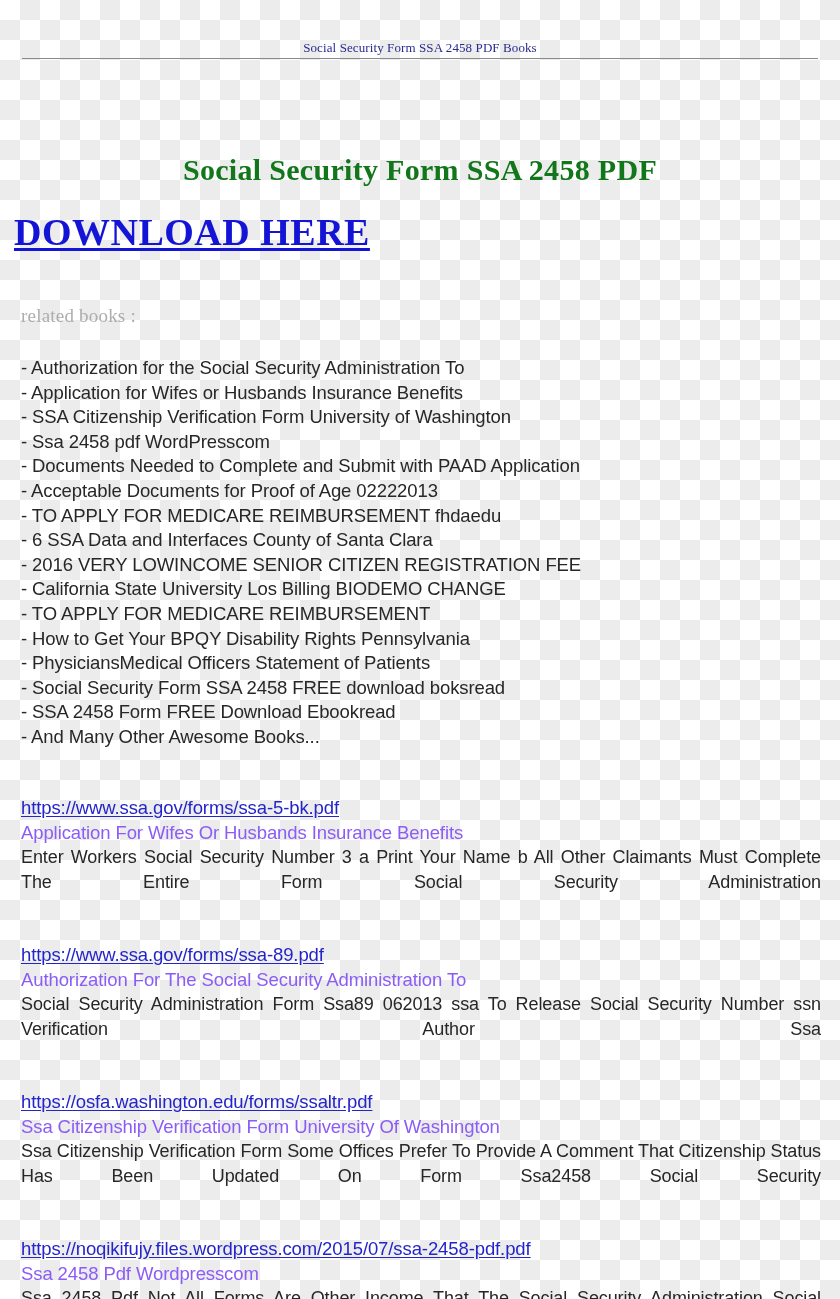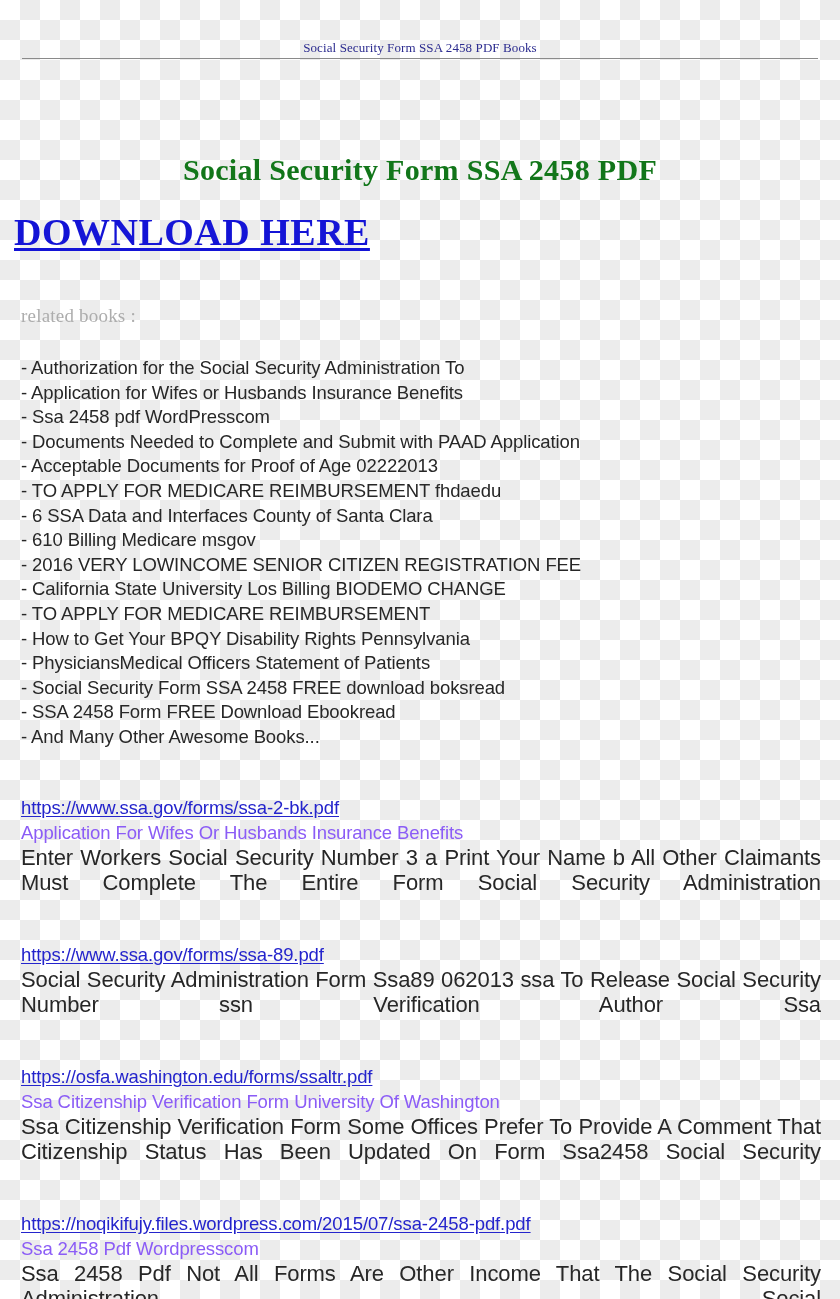--- a/index.html
+++ b/index.html
@@ -147,21 +147,21 @@
     font-stretch: condensed;
     font-size: 18.5px;
     line-height: 25px;
     color: #8b5cf6;
     letter-spacing: -0.1px;
     white-space: nowrap;
   }
   .result-snippet {
     font-family: "Liberation Sans Narrow", "Liberation Sans", "DejaVu Sans", sans-serif;
     font-stretch: condensed;
-    font-size: 22px;
+    font-size: 18px;
     line-height: 25px;
     color: #272727;
     letter-spacing: -0.1px;
     text-align: justify;
     text-justify: inter-word;
   }
   .result-snippet::after {
     content: "";
     display: inline-block;
     width: 100%;
@@ -179,44 +179,45 @@
 
 <div class="download-wrap">
   <span class="download-link">DOWNLOAD HERE</span>
 </div>
 
 <div class="related-label">related books :</div>
 
 <ul class="books-list">
     <li class="book-item">- Authorization for the Social Security Administration To</li>
     <li class="book-item">- Application for Wifes or Husbands Insurance Benefits</li>
+    <li class="book-item">- SSA Citizenship Verification Form University of Washington</li>
     <li class="book-item">- Ssa 2458 pdf WordPresscom</li>
     <li class="book-item">- Documents Needed to Complete and Submit with PAAD Application</li>
     <li class="book-item">- Acceptable Documents for Proof of Age 02222013</li>
     <li class="book-item">- TO APPLY FOR MEDICARE REIMBURSEMENT fhdaedu</li>
     <li class="book-item">- 6 SSA Data and Interfaces County of Santa Clara</li>
-    <li class="book-item">- 610 Billing Medicare msgov</li>
     <li class="book-item">- 2016 VERY LOWINCOME SENIOR CITIZEN REGISTRATION FEE</li>
     <li class="book-item">- California State University Los Billing BIODEMO CHANGE</li>
     <li class="book-item">- TO APPLY FOR MEDICARE REIMBURSEMENT</li>
     <li class="book-item">- How to Get Your BPQY Disability Rights Pennsylvania</li>
     <li class="book-item">- PhysiciansMedical Officers Statement of Patients</li>
     <li class="book-item">- Social Security Form SSA 2458 FREE download boksread</li>
     <li class="book-item">- SSA 2458 Form FREE Download Ebookread</li>
     <li class="book-item">- And Many Other Awesome Books...</li>
   </ul>
 
 <div class="results">
     <div class="result-block">
-      <span class="result-url">https://www.ssa.gov/forms/ssa-2-bk.pdf</span>
+      <span class="result-url">https://www.ssa.gov/forms/ssa-5-bk.pdf</span>
       <div class="result-title">Application For Wifes Or Husbands Insurance Benefits</div>
       <div class="result-snippet">Enter Workers Social Security Number 3 a Print Your Name b All Other Claimants Must Complete The Entire Form Social Security Administration</div>
     </div>
     <div class="result-block">
       <span class="result-url">https://www.ssa.gov/forms/ssa-89.pdf</span>
+      <div class="result-title">Authorization For The Social Security Administration To</div>
       <div class="result-snippet">Social Security Administration Form Ssa89 062013 ssa To Release Social Security Number ssn Verification Author Ssa</div>
     </div>
     <div class="result-block">
       <span class="result-url">https://osfa.washington.edu/forms/ssaltr.pdf</span>
       <div class="result-title">Ssa Citizenship Verification Form University Of Washington</div>
       <div class="result-snippet">Ssa Citizenship Verification Form Some Offices Prefer To Provide A Comment That Citizenship Status Has Been Updated On Form Ssa2458 Social Security</div>
     </div>
     <div class="result-block">
       <span class="result-url">https://noqikifujy.files.wordpress.com/2015/07/ssa-2458-pdf.pdf</span>
       <div class="result-title">Ssa 2458 Pdf Wordpresscom</div>

